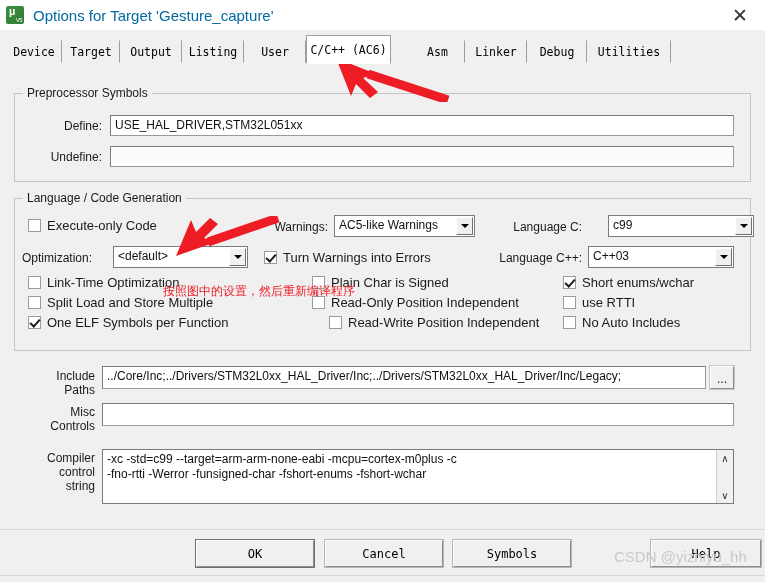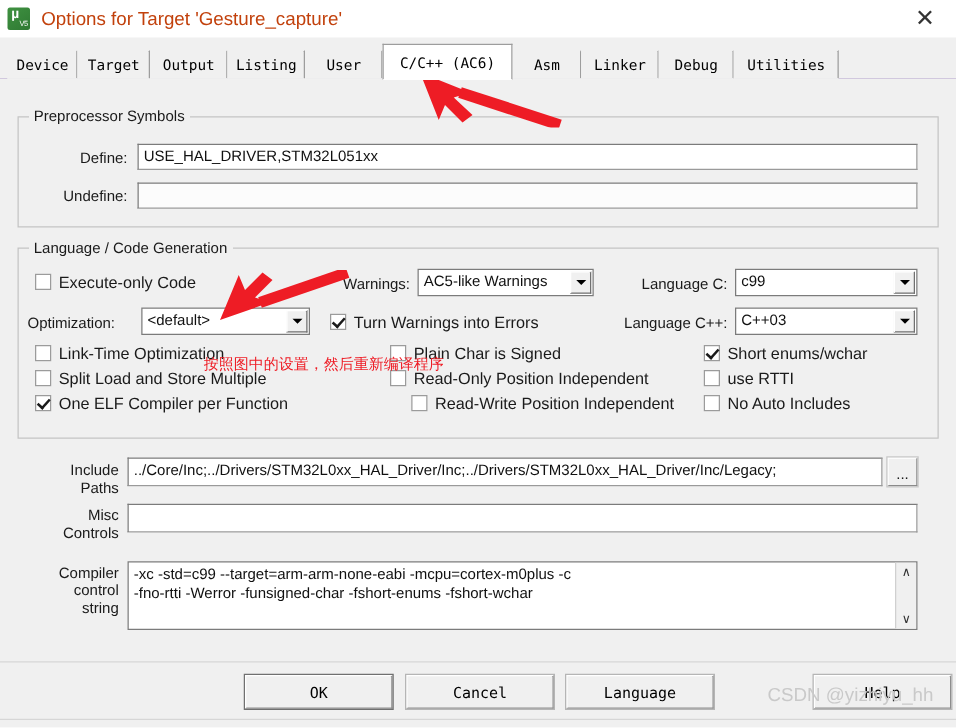--- a/index.html
+++ b/index.html
@@ -47,21 +47,21 @@
     content: "V5";
     position: absolute;
     right: 2px; bottom: 1px;
     font-size: 6px;
     color: #ffffff;
     letter-spacing: -0.5px;
   }
   .title-text {
     margin-left: 9px;
     font-size: 15px;
-    color: #c2410c;
+    color: #0369a1;
     white-space: nowrap;
   }
   .close-btn {
     position: absolute;
     right: 8px; top: 2px;
     width: 34px; height: 26px;
     display: flex; align-items: center; justify-content: center;
     font-size: 19px;
     color: #333333;
     font-family: "DejaVu Sans", sans-serif;
@@ -304,21 +304,21 @@
   <div class="title-text">Options for Target 'Gesture_capture'</div>
   <div class="close-btn">✕</div>
 </div>
 
 <div class="tabstrip">
   <div class="tab" style="left:6px;   width:56px;">Device</div>
   <div class="tab" style="left:62px;  width:58px;">Target</div>
   <div class="tab" style="left:120px; width:62px;">Output</div>
   <div class="tab" style="left:182px; width:62px;">Listing</div>
   <div class="tab" style="left:244px; width:62px;">User</div>
-  <div class="tab selected" style="left:306px; width:104px;">C/C++ (AC6)</div>
+  <div class="tab selected" style="left:306px; width:85px;">C/C++ (AC6)</div>
   <div class="tab" style="left:410px; width:55px;">Asm</div>
   <div class="tab" style="left:465px; width:62px;">Linker</div>
   <div class="tab" style="left:527px; width:60px;">Debug</div>
   <div class="tab" style="left:587px; width:84px;">Utilities</div>
 </div>
 
 <div class="body-area">
 
   <fieldset class="group" style="left:14px; top:23px; width:737px; height:96px;">
     <legend>Preprocessor Symbols</legend>
@@ -344,21 +344,21 @@
   <div class="cb" style="left:28px; top:212px;" id="cb-lto">
     <span class="box"></span>
     <span>Link-Time Optimization</span>
   </div>
   <div class="cb" style="left:28px; top:232px;">
     <span class="box"></span>
     <span>Split Load and Store Multiple</span>
   </div>
   <div class="cb checked" style="left:28px; top:252px;">
     <span class="box"></span>
-    <span>One ELF Compiler per Function</span>
+    <span>One ELF Symbols per Function</span>
   </div>
 
   <div class="lbl right" style="left:196px; top:157px; width:132px;">Warnings:</div>
   <div class="combo" style="left:334px; top:152px; width:141px; height:22px;">
     <span>AC5-like Warnings</span>
     <span class="arrowbox"></span>
   </div>
   <div class="cb" style="left:312px; top:212px;">
     <span class="box"></span>
     <span>Plain Char is Signed</span>
@@ -370,21 +370,21 @@
   <div class="cb" style="left:312px; top:232px;">
     <span class="box"></span>
     <span>Read-Only Position Independent</span>
   </div>
   <div class="cb" style="left:329px; top:252px;">
     <span class="box"></span>
     <span>Read-Write Position Independent</span>
   </div>
 
   <div class="lbl right" style="left:460px; top:157px; width:122px;">Language C:</div>
-  <div class="combo" style="left:588px; top:152px; width:146px; height:22px;">
+  <div class="combo" style="left:608px; top:152px; width:146px; height:22px;">
     <span>c99</span>
     <span class="arrowbox"></span>
   </div>
   <div class="lbl right" style="left:460px; top:188px; width:122px;">Language C++:</div>
   <div class="combo" style="left:588px; top:183px; width:146px; height:22px;">
     <span>C++03</span>
     <span class="arrowbox"></span>
   </div>
   <div class="cb checked" style="left:563px; top:212px;">
     <span class="box"></span>
@@ -416,21 +416,21 @@
     <div class="line">-fno-rtti -Werror -funsigned-char -fshort-enums -fshort-wchar</div>
     <div class="scrollbar">
       <div class="scr-btn up">∧</div>
       <div class="scr-btn down">∨</div>
     </div>
   </div>
 
   <div class="hline" style="left:0px; top:466px; width:765px;"></div>
   <div class="btn default" style="left:196px; top:477px; width:118px; height:27px;">OK</div>
   <div class="btn" style="left:325px; top:477px; width:118px; height:27px;">Cancel</div>
-  <div class="btn" style="left:453px; top:477px; width:118px; height:27px;">Language</div>
+  <div class="btn" style="left:453px; top:477px; width:118px; height:27px;">Symbols</div>
   <div class="btn" style="left:651px; top:477px; width:110px; height:27px;">Help</div>
   <div class="hline" style="left:0px; top:512px; width:765px;"></div>
 
 </div>
 
 <svg class="arrow" style="left:330px; top:52px; width:130px; height:50px;" viewBox="0 0 130 50">
   <path d="M 6 6 L 46 22 L 33 26 L 48 40 L 40 46 L 26 32 L 21 44 Z" fill="#ee1c25"></path>
   <path d="M 38 22 L 118 48" stroke="#ee1c25" stroke-width="9" stroke-linecap="butt"></path>
 </svg>
 

